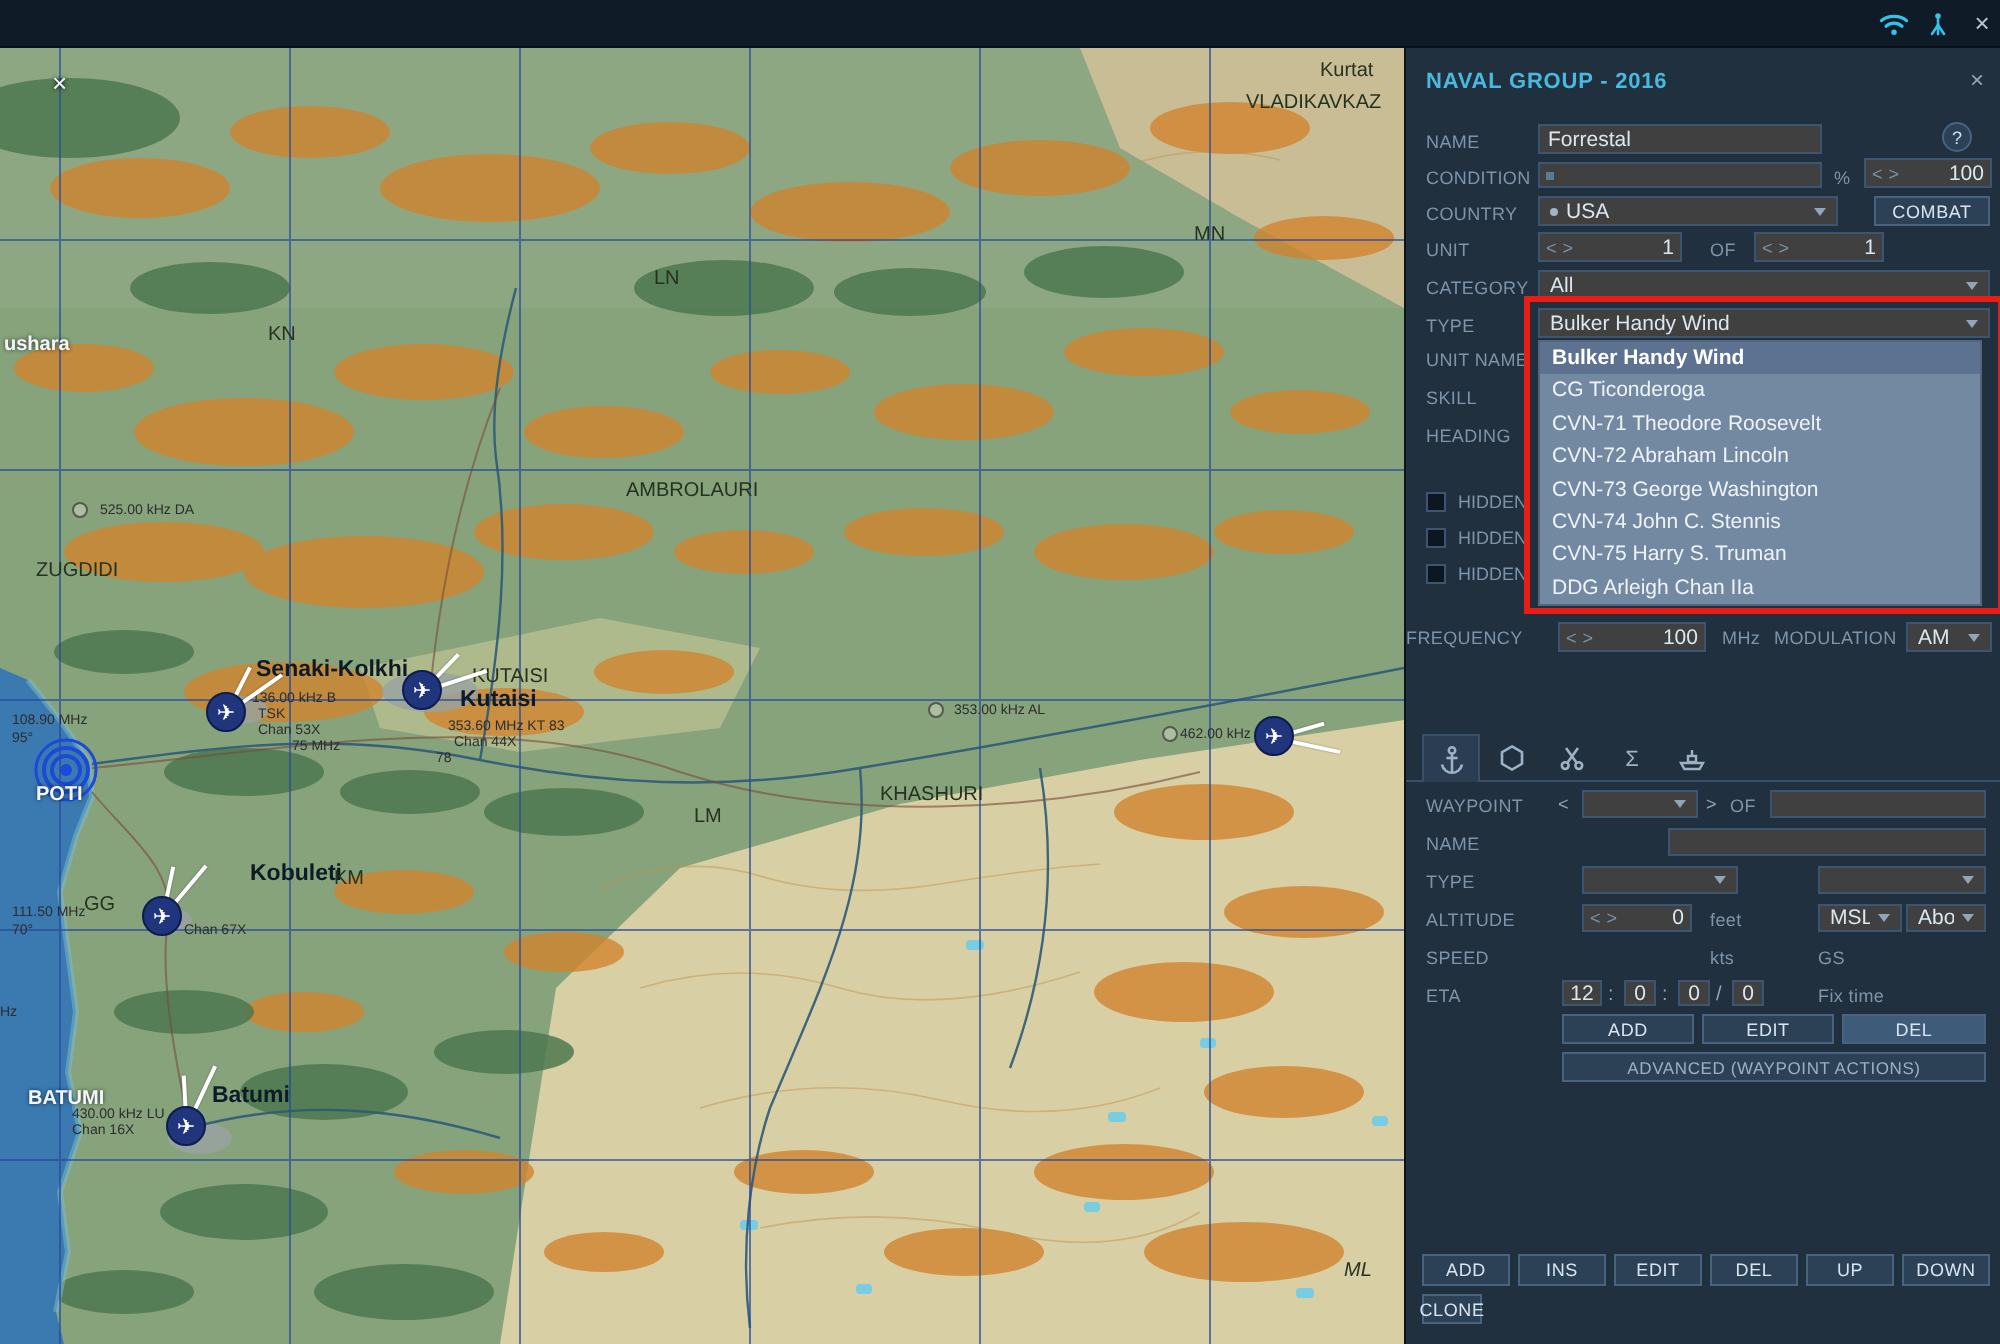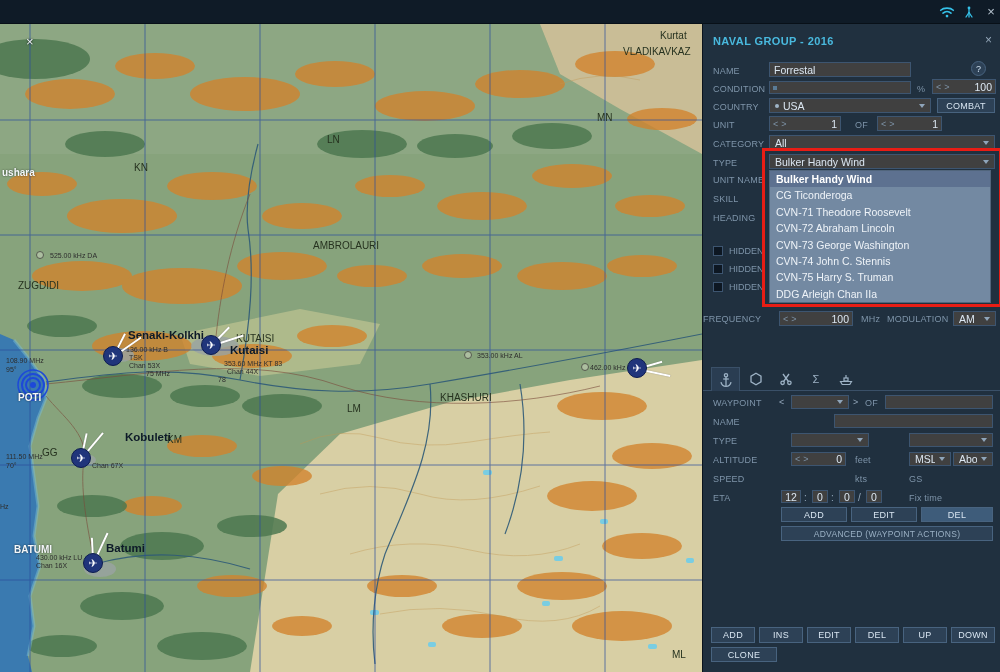--- a/index.html
+++ b/index.html
@@ -285,21 +285,21 @@
         <span class="map-label city" style="left: 42px; top: 423px;">GG</span>
         <span class="map-label tiny" style="left: 6px; top: 429px;">111.50 MHz</span>
         <span class="map-label tiny" style="left: 6px; top: 438px;">70°</span>
         <span class="map-label tiny" style="left: 92px; top: 438px;">Chan 67X</span>
         <span class="map-label tiny" style="left: 0px; top: 479px;">Hz</span>
         <span class="map-label white-bold" style="left: 18px; top: 368px;">POTI</span>
         <span class="map-label town" style="left: 106px; top: 518px;">Batumi</span>
         <span class="map-label white-bold" style="left: 14px; top: 520px;">BATUMI</span>
         <span class="map-label tiny" style="left: 36px; top: 530px;">430.00 kHz LU</span>
         <span class="map-label tiny" style="left: 36px; top: 538px;">Chan 16X</span>
-        <span class="map-label city" style="left: 672px; top: 625px;">ML</span>
+        <span class="map-label city" style="left: 672px; top: 606px; font-style: italic;">ML</span>
       </div>
   </div>
 
   <div class="panel">
     <div class="ptitle">NAVAL GROUP - 2016</div>
     <span class="pclose">×</span>
 
     <span class="plabel" style="left:10px;top:42px">NAME</span>
     <input class="tinput" style="left: 66px; top: 38px; width: 142px;" value="Forrestal">
     <div class="helpbtn">?</div>
@@ -309,21 +309,21 @@
         <span class="dotsq"></span>
       </div>
     <span class="plabel" style="left:214px;top:60px">%</span>
     <div class="spin" style="left:229px;top:55px;width:64px">
       <span class="ar">&lt;</span>
       <span class="ar">&gt;</span>
       <span class="val">100</span>
     </div>
 
     <span class="plabel" style="left:10px;top:78px">COUNTRY</span>
-    <div class="dd" style="left:66px;top:74px;width:162px">
+    <div class="dd" style="left:66px;top:74px;width:150px">
       <span class="cdot"></span>
       <span class="ddval">USA</span>
       <span class="chev"></span>
     </div>
     <div class="pbtn" style="left:234px;top:74px;width:58px;height:15px">COMBAT</div>
 
     <span class="plabel" style="left:10px;top:96px">UNIT</span>
     <div class="spin" style="left:66px;top:92px;width:72px">
       <span class="ar">&lt;</span>
       <span class="ar">&gt;</span>
@@ -488,17 +488,17 @@
 
     <div class="bbar">
 
     <div class="pbtn flexbtn">ADD</div>
         <div class="pbtn flexbtn">INS</div>
         <div class="pbtn flexbtn">EDIT</div>
         <div class="pbtn flexbtn">DEL</div>
         <div class="pbtn flexbtn">UP</div>
         <div class="pbtn flexbtn">DOWN</div>
       </div>
-    <div class="pbtn" style="left:8px;top:623px;width:66px;height:15px">CLONE</div>
+    <div class="pbtn" style="left:8px;top:623px;width:30px;height:15px">CLONE</div>
 
     <div class="annotation"></div>
   </div>
 </div>
 
 </body></html>

